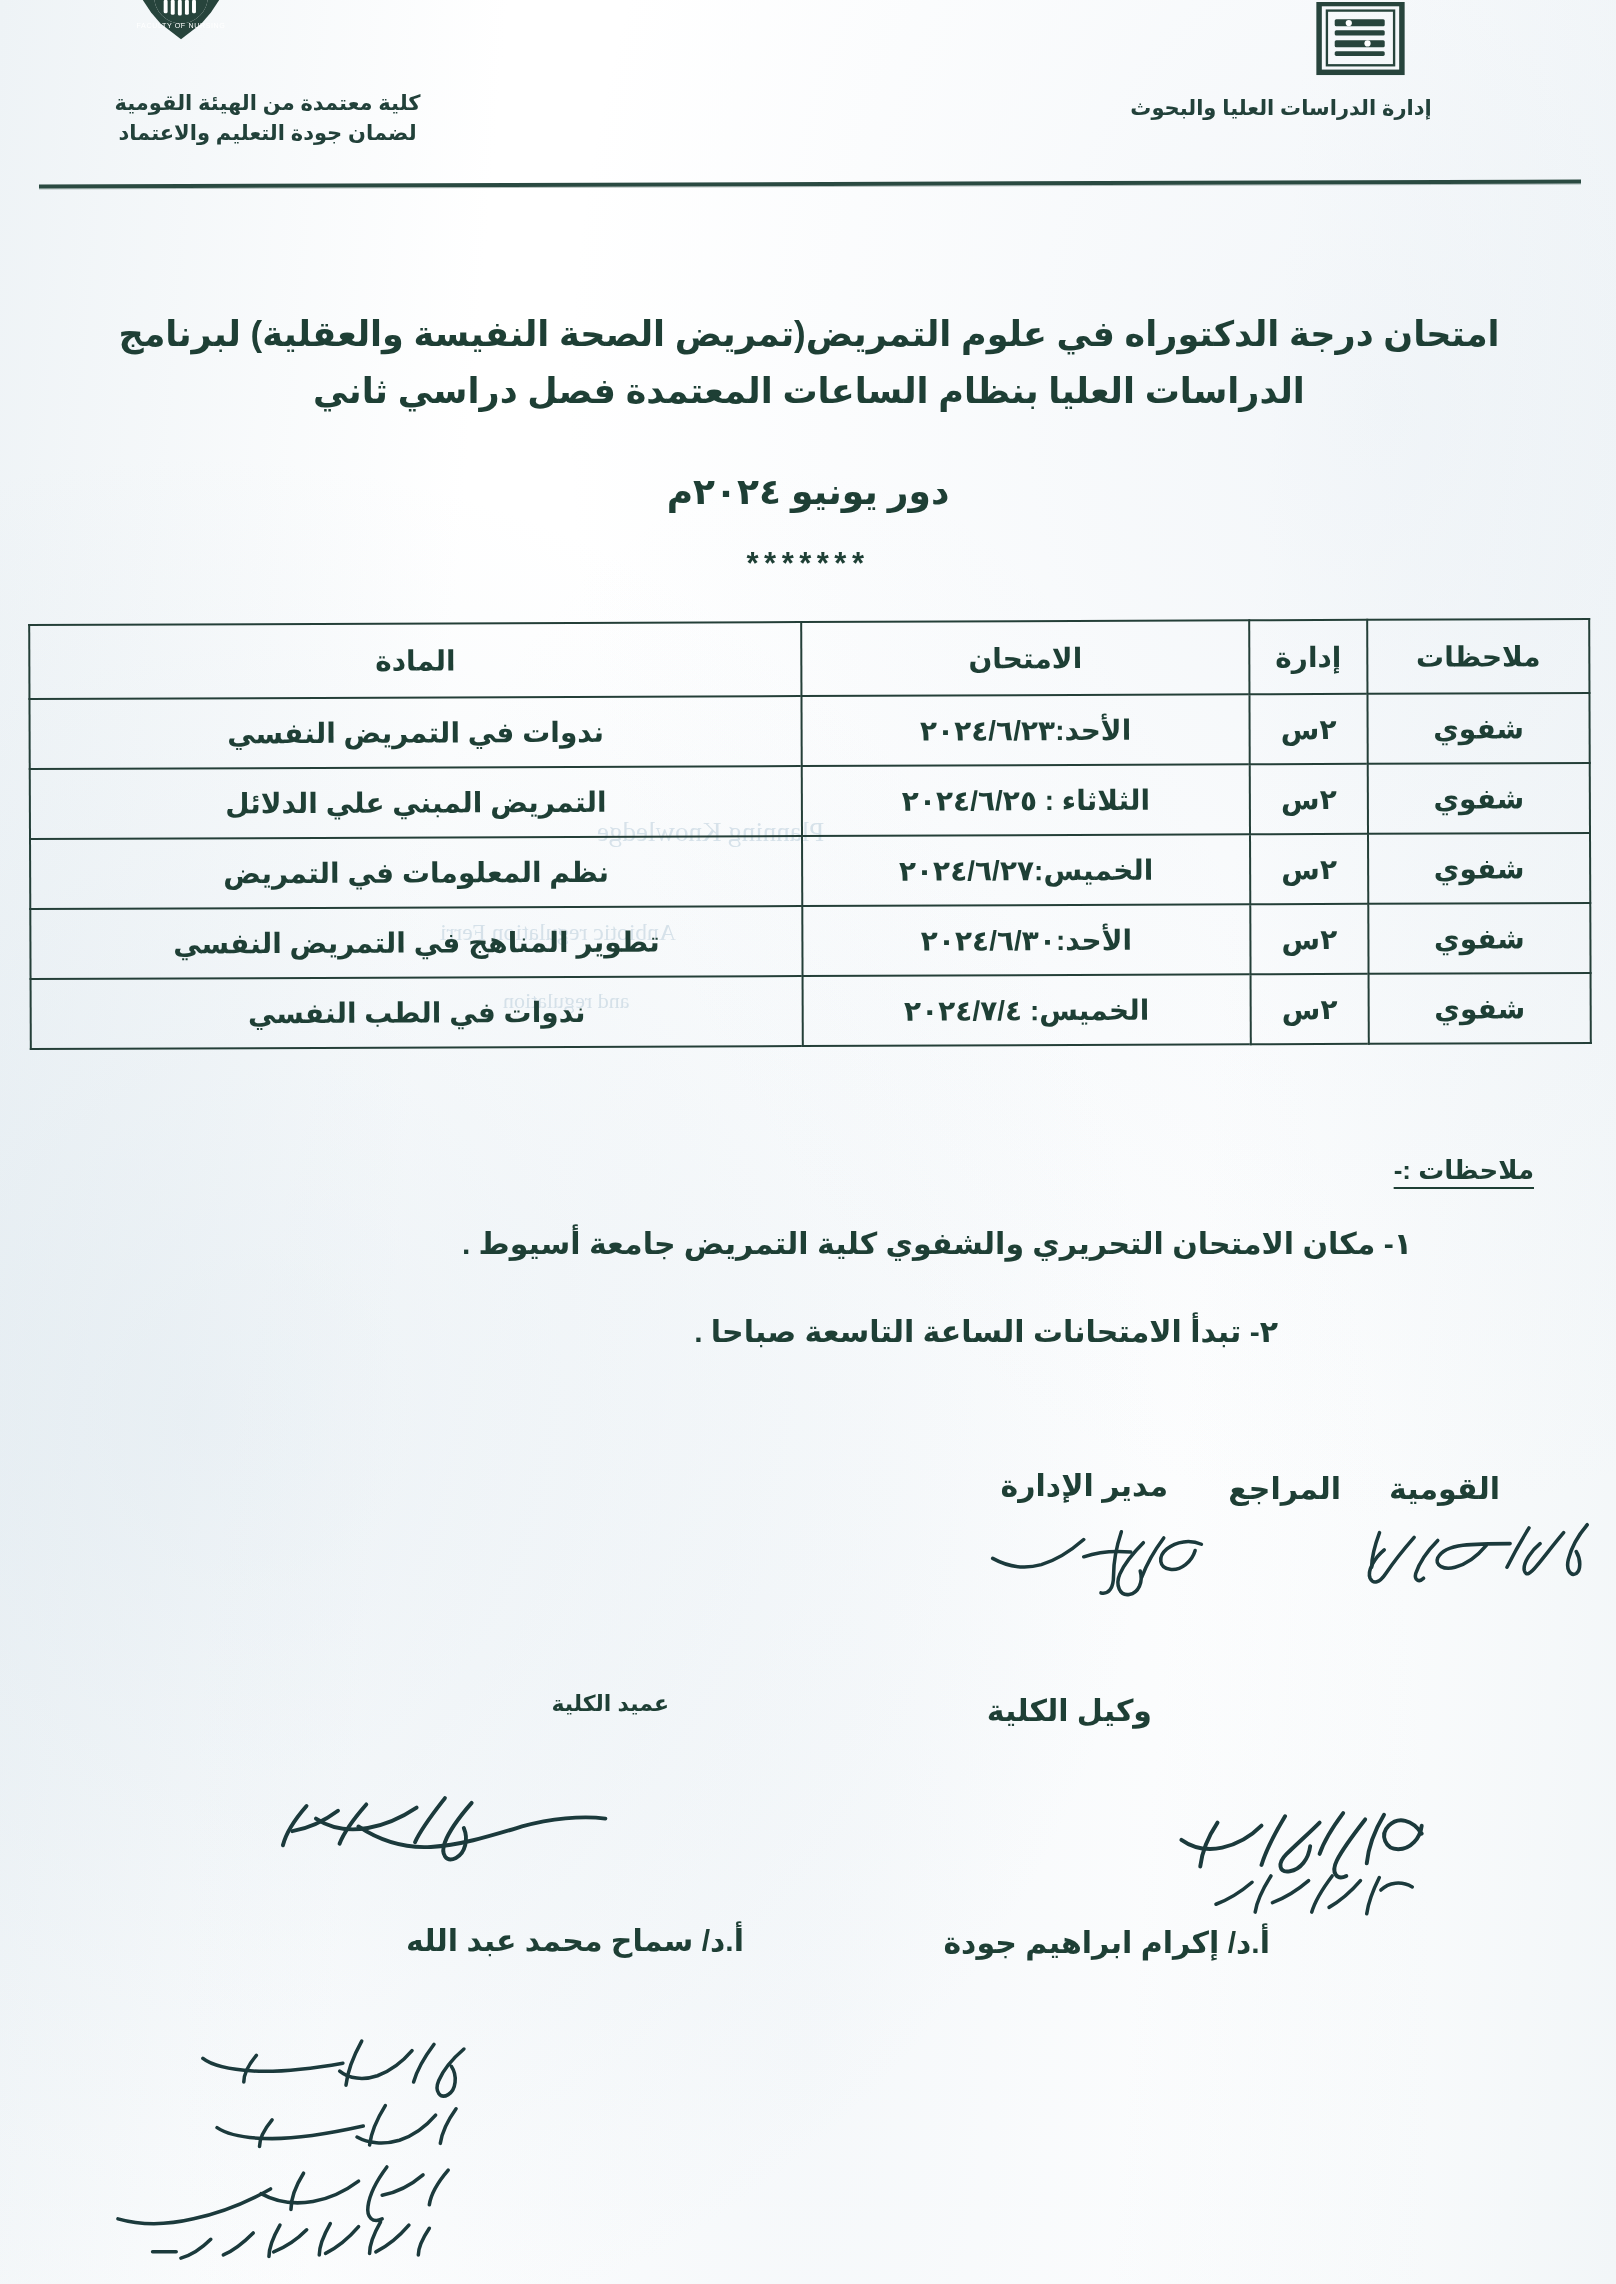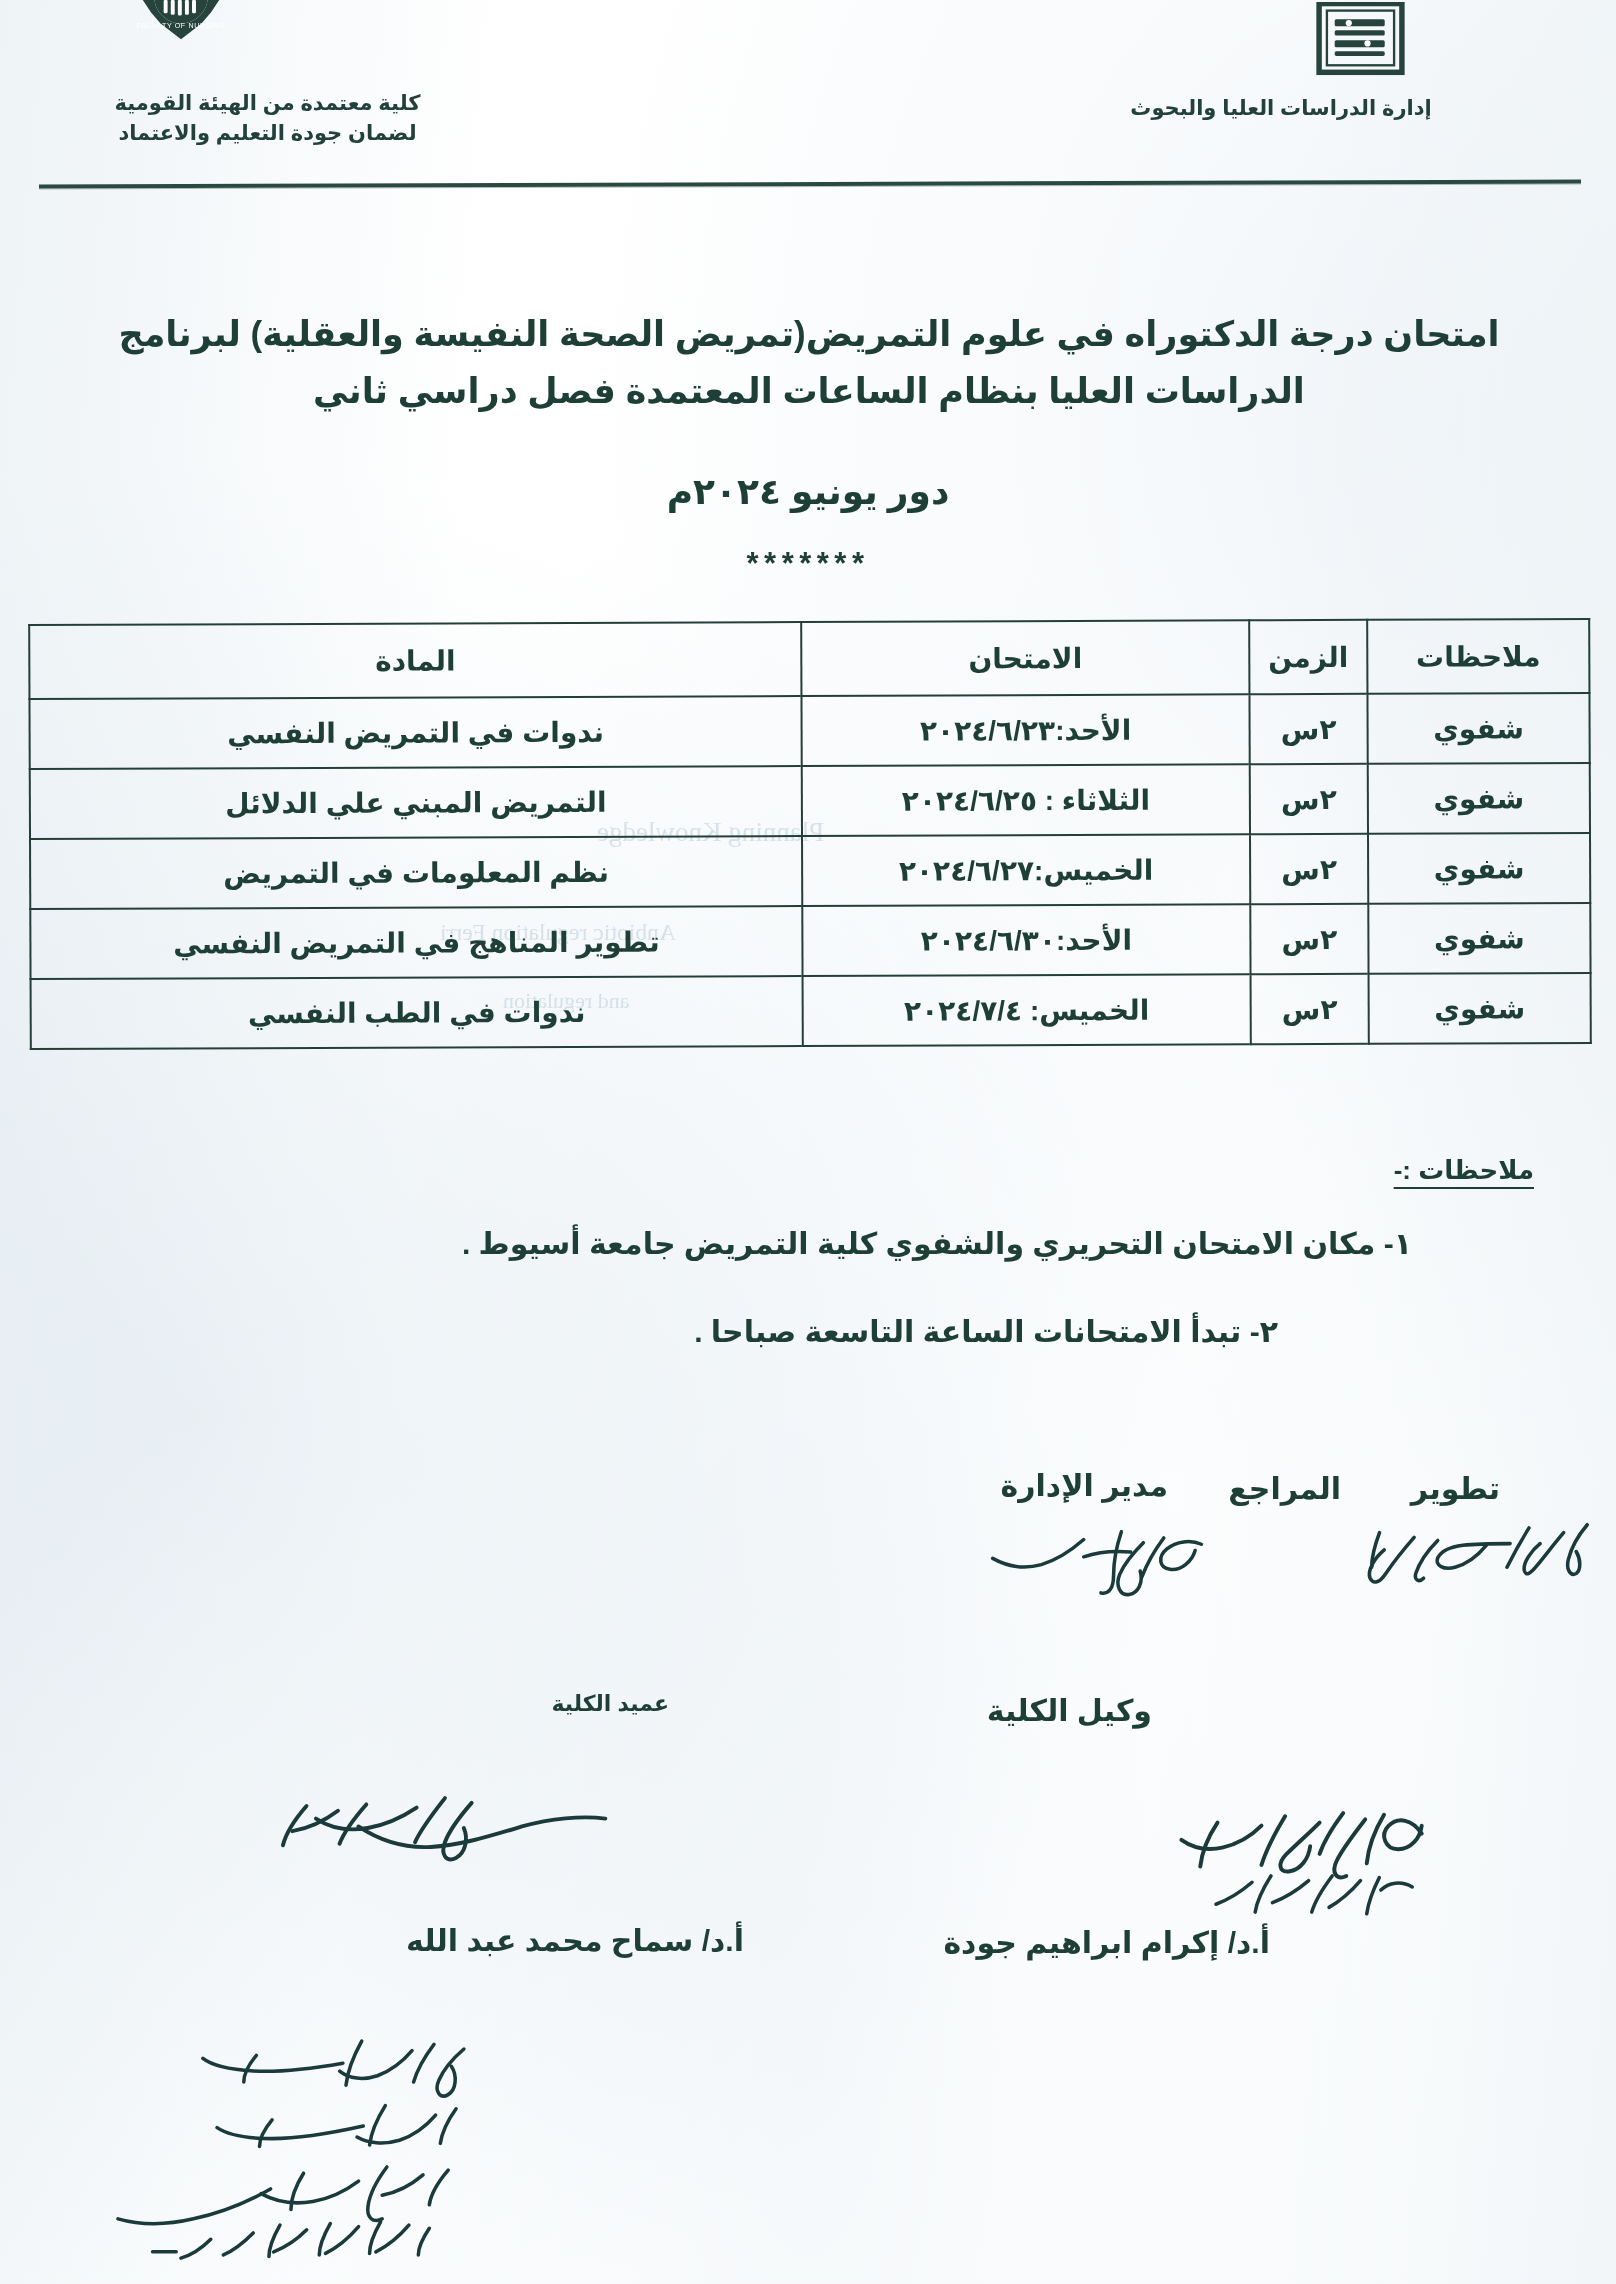--- a/index.html
+++ b/index.html
@@ -332,21 +332,21 @@
     <table class="sched">
       <colgroup>
         <col class="c-notes">
           <col class="c-time">
           <col class="c-exam">
           <col class="c-subject">
       </colgroup>
       <thead>
         <tr>
           <th>ملاحظات</th>
-          <th>الزمن</th>
+          <th>إدارة</th>
           <th>الامتحان</th>
           <th>المادة</th>
         </tr>
       </thead>
       <tbody>
         <tr>
           <td class="notes">شفوي</td>
           <td class="time">٢س</td>
           <td class="exam">الأحد:٢٠٢٤/٦/٢٣</td>
           <td class="subject">ندوات في التمريض النفسي</td>
@@ -376,21 +376,21 @@
           <td class="subject">ندوات في الطب النفسي</td>
         </tr>
       </tbody>
     </table>
   </div>
 
   <div class="remarks-head">ملاحظات :-</div>
   <div class="remark-1">١- مكان الامتحان التحريري والشفوي كلية التمريض جامعة أسيوط .</div>
   <div class="remark-2">٢- تبدأ الامتحانات الساعة التاسعة صباحا .</div>
 
-  <div class="sig-specialist">تطوير</div>
+  <div class="sig-specialist">القومية</div>
   <div class="sig-reviewer">المراجع</div>
   <div class="sig-manager">مدير الإدارة</div>
 
   <div class="ink" style="left:1304px; top:1509px; width:299px; height:86px;">
     <svg viewBox="0 0 380 110">
       <path d="M360 20 C348 34 340 48 336 64 C333 76 338 86 346 82 C352 78 352 64 346 54" stroke-width="4.5"></path>
       <path d="M330 30 C318 44 306 60 296 72 C288 82 282 86 280 78 C278 68 290 52 300 44" stroke-width="4.5"></path>
       <path d="M286 24 C276 40 266 58 258 74" stroke-width="4.5"></path>
       <path d="M262 44 C240 44 220 44 202 46 C186 48 174 54 170 62 C166 72 178 78 192 74
                C208 70 222 58 232 46" stroke-width="4.5"></path>

